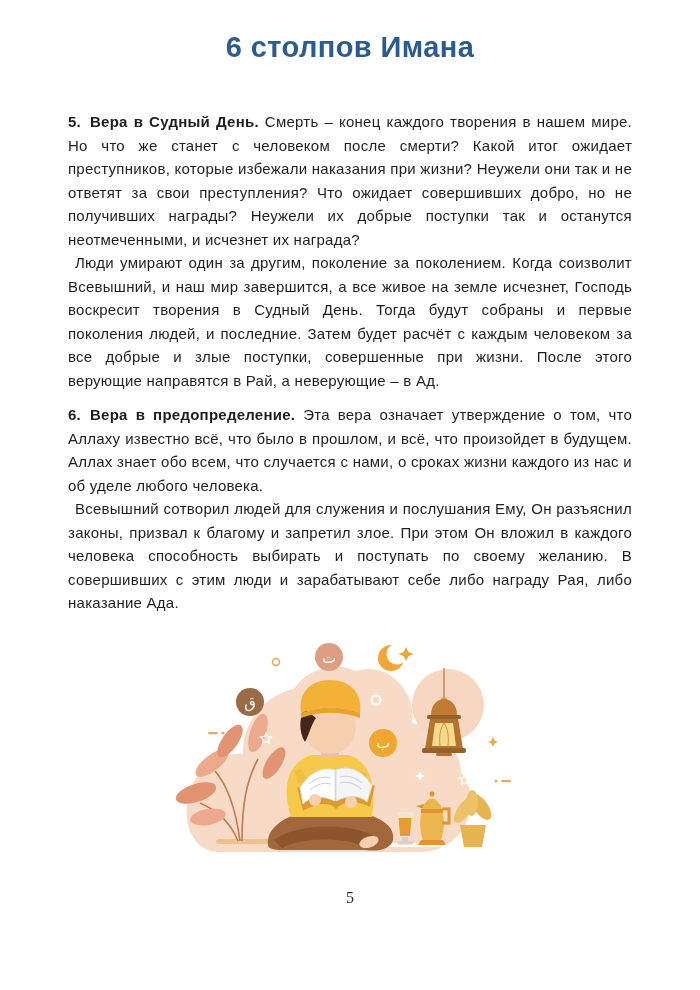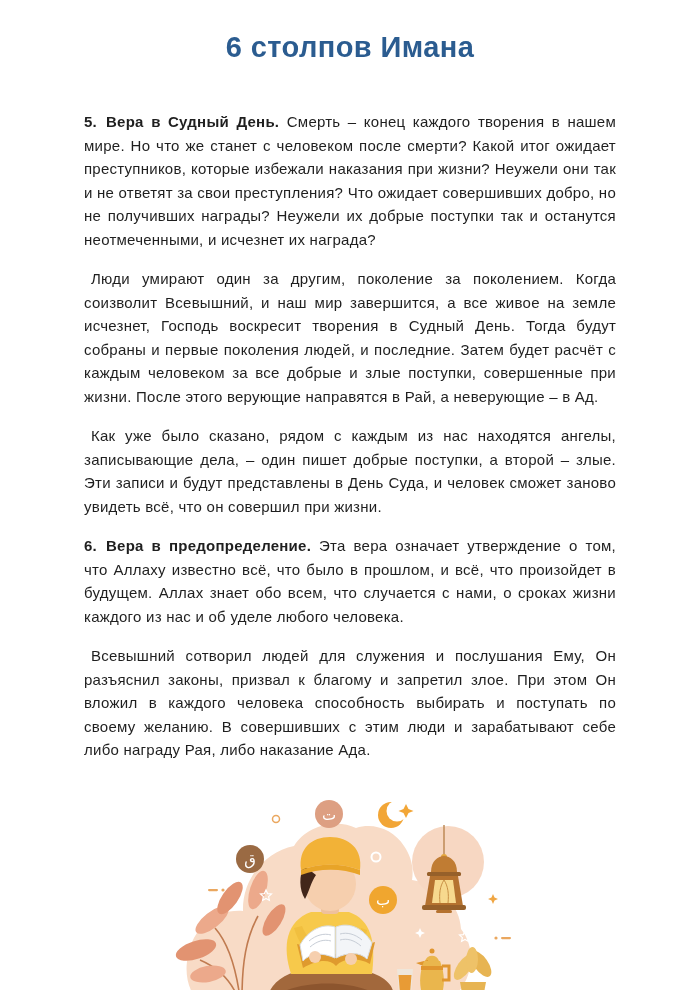--- a/index.html
+++ b/index.html
@@ -9,21 +9,21 @@
   }
   .page { width:700px; height:990px; position:relative; }
   .title {
     text-align:center; color:#2b5c90; font-size:29px; font-weight:700;
     margin:31px 0 16px 0; letter-spacing:0.4px;
   }
   .content {
     margin:46px 68px 0 68px; font-size:15px; line-height:23.5px;
     text-align:justify; letter-spacing:0.25px;
   }
-  .content p { margin:16px; }
+  .content p { margin:0; }
   p.indent { text-indent:7px; }
   .sec-gap { margin-top:11px !important; }
   strong.num { margin-right:9px; }
   .illus-wrap { width:360px; margin:6px auto 0 auto; }
   .arabic { font-family:"DejaVu Sans", sans-serif; }
   .pagenum {
     text-align:center; font-family:"Liberation Serif", serif;
     font-size:16px; color:#2a2a2a; margin-top:14px;
   }
 </style>
@@ -33,21 +33,20 @@
 <div class="page">
 
   <h1 class="title">6 столпов Имана</h1>
 
   <div class="content">
     <p>
       <strong class="num">5.</strong><strong>Вера в Судный День.</strong>
       <span>Смерть – конец каждого творения в нашем мире. Но что же станет с человеком после смерти? Какой итог ожидает преступников, которые избежали наказания при жизни? Неужели они так и не ответят за свои преступления? Что ожидает совершивших добро, но не получивших награды? Неужели их добрые поступки так и останутся неотмеченными, и исчезнет их награда?</span>
     </p>
     <p class="indent">Люди умирают один за другим, поколение за поколением. Когда соизволит Всевышний, и наш мир завершится, а все живое на земле исчезнет, Господь воскресит творения в Судный День. Тогда будут собраны и первые поколения людей, и последние. Затем будет расчёт с каждым человеком за все добрые и злые поступки, совершенные при жизни. После этого верующие направятся в Рай, а неверующие – в Ад.</p>
-    <p class="indent">Как уже было сказано, рядом с каждым из нас находятся ангелы, записывающие дела, – один пишет добрые поступки, а второй – злые. Эти записи и будут представлены в День Суда, и человек сможет заново увидеть всё, что он совершил при жизни.</p>
 
     <p class="sec-gap">
       <strong class="num">6.</strong><strong>Вера в предопределение.</strong>
       <span>Эта вера означает утверждение о том, что Аллаху известно всё, что было в прошлом, и всё, что произойдет в будущем. Аллах знает обо всем, что случается с нами, о сроках жизни каждого из нас и об уделе любого человека.</span>
     </p>
     <p class="indent">Всевышний сотворил людей для служения и послушания Ему, Он разъяснил законы, призвал к благому и запретил злое. При этом Он вложил в каждого человека способность выбирать и поступать по своему желанию. В совершивших с этим люди и зарабатывают себе либо награду Рая, либо наказание Ада.</p>
   </div>
 
   <div class="illus-wrap">
     <svg width="360" height="250" viewBox="0 0 360 250" xmlns="http://www.w3.org/2000/svg">

